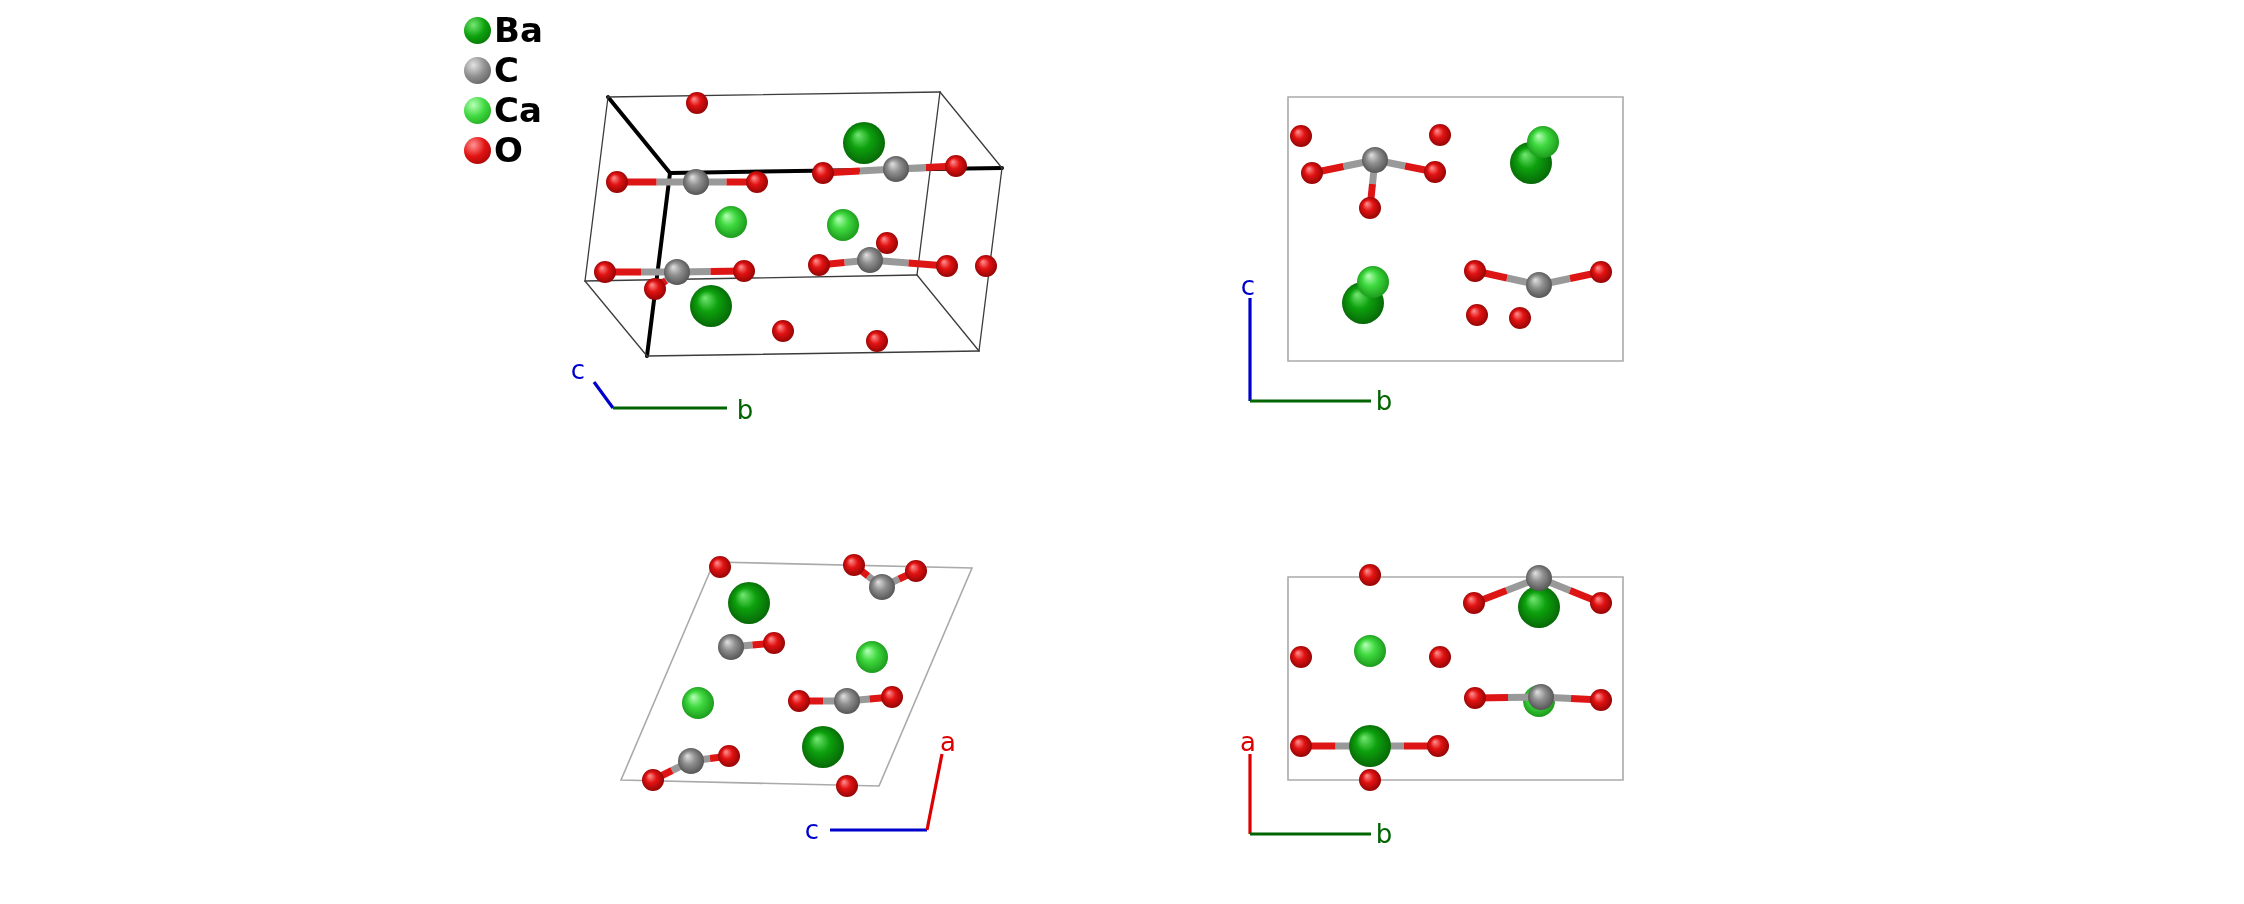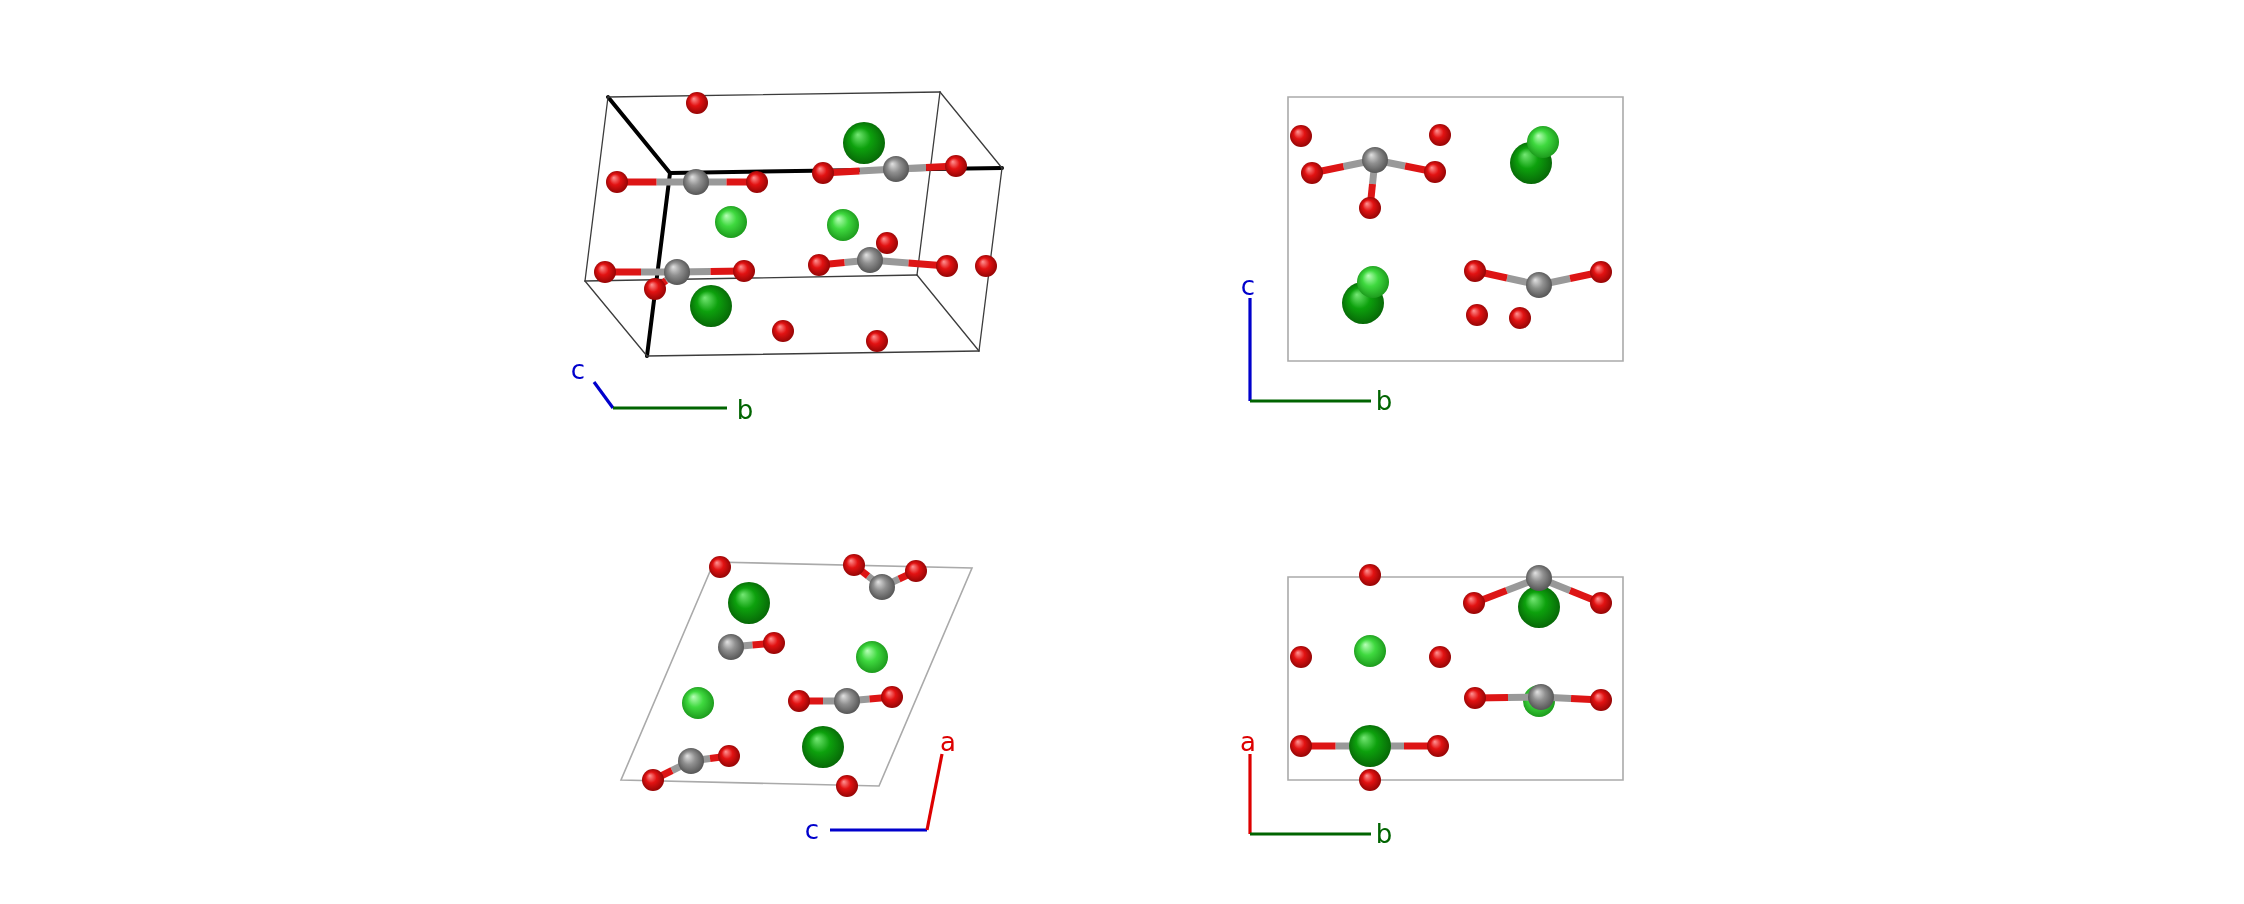--- a/index.html
+++ b/index.html
@@ -197,13 +197,31 @@
         <circle cx="1475" cy="698" r="11" fill="url(#grad-O)"></circle>
         <circle cx="1601" cy="700" r="11" fill="url(#grad-O)"></circle>
         <circle cx="1541" cy="697" r="13" fill="url(#grad-C)"></circle>
         <line x1="1250" y1="834" x2="1250" y2="754" stroke="#dd0000" stroke-width="3.2"></line>
         <text x="1248" y="742" fill="#dd0000" font-size="26" font-family="&quot;DejaVu Sans&quot;, sans-serif" text-anchor="middle" dominant-baseline="central">a</text>
         <line x1="1250" y1="834" x2="1371" y2="834" stroke="#006400" stroke-width="3.2"></line>
         <text x="1384" y="834" fill="#006400" font-size="26" font-family="&quot;DejaVu Sans&quot;, sans-serif" text-anchor="middle" dominant-baseline="central">b</text>
       </g>
     </svg>
 
+  <div class="legend">
+    <div class="legend-row">
+      <span class="dot" style="background: radial-gradient(circle at 35% 30%, rgb(116, 232, 116) 0%, rgb(13, 161, 13) 45%, rgb(6, 97, 6) 100%);"></span>
+      <span class="legend-label">Ba</span>
+    </div>
+    <div class="legend-row">
+      <span class="dot" style="background: radial-gradient(circle at 35% 30%, rgb(226, 226, 226) 0%, rgb(144, 144, 144) 45%, rgb(78, 78, 78) 100%);"></span>
+      <span class="legend-label">C</span>
+    </div>
+    <div class="legend-row">
+      <span class="dot" style="background: radial-gradient(circle at 35% 30%, rgb(184, 255, 184) 0%, rgb(63, 217, 63) 45%, rgb(24, 147, 24) 100%);"></span>
+      <span class="legend-label">Ca</span>
+    </div>
+    <div class="legend-row">
+      <span class="dot" style="background: radial-gradient(circle at 35% 30%, rgb(255, 148, 148) 0%, rgb(226, 18, 18) 45%, rgb(139, 3, 3) 100%);"></span>
+      <span class="legend-label">O</span>
+    </div>
+  </div>
 </div>
 
 </body></html>

